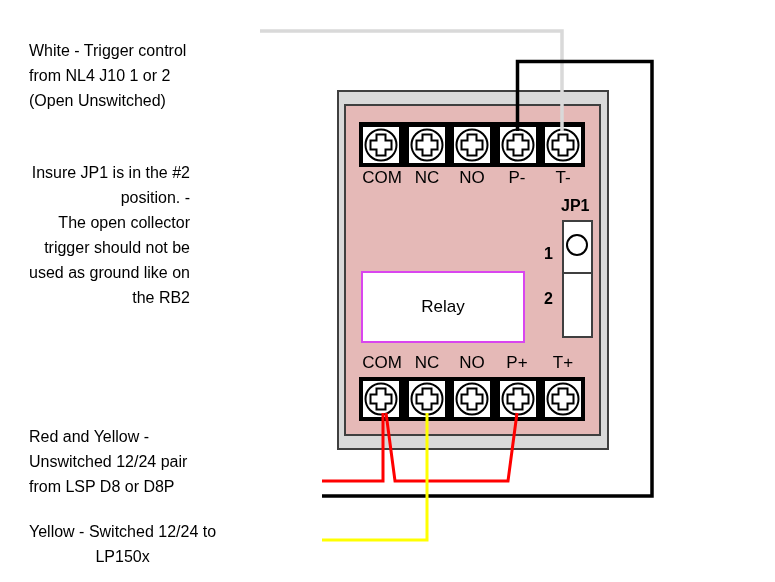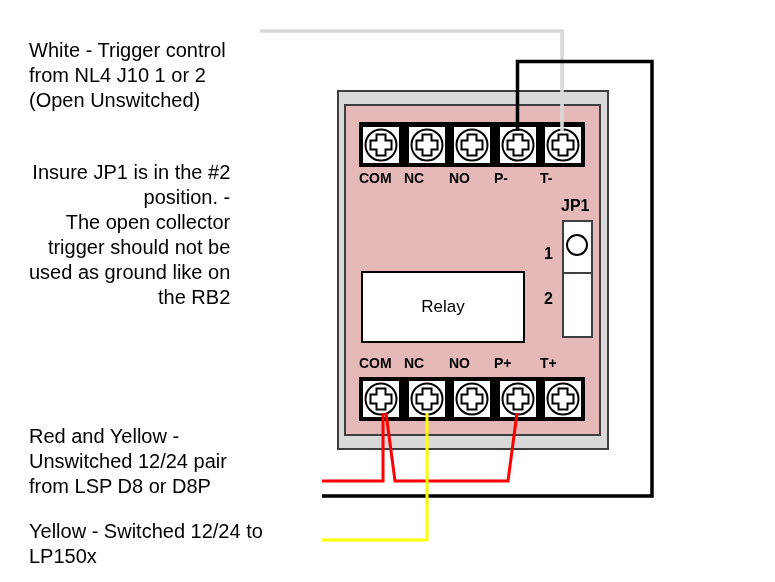--- a/index.html
+++ b/index.html
@@ -14,21 +14,21 @@
     height: 582px;
     background: #ffffff;
     overflow: hidden;
   }
   .abs { position: absolute; text-align: right; }
 
   
   .note {
     position: absolute;
     left: 29px;
-    font-size: 20px;
+    font-size: 16px;
     line-height: 25px;
     color: #000000;
     white-space: nowrap;
   }
 
   
   .board-outer {
     left: 337px; top: 90px; width: 272px; height: 360px;
     background: #d9d9d9;
     border: 2px solid #3f3f3f;
@@ -46,32 +46,33 @@
     align-items: center;
     padding: 0 4px;
   }
   .strip-top { top: 122px; }
   .strip-bottom { top: 377px; height: 44px; }
   .screw { width: 36px; height: 36px; display: block; }
 
   .term-label {
     position: absolute;
     width: 46px;
-    font-size: 14px;
-    font-weight: bold;
+    text-align: center;
+    font-size: 17px;
+    font-weight: normal;
     line-height: 20px;
     color: #000000;
   }
   .term-label-row-top { top: 168px; }
   .term-label-row-bottom { top: 353px; }
 
   .relay-box {
     left: 361px; top: 271px; width: 164px; height: 72px;
     background: #ffffff;
-    border: 2px solid #000000;
+    border: 2px solid #d946ef;
     display: flex;
     align-items: center;
     justify-content: center;
     font-size: 17px;
   }
 
   .jp1-label {
     left: 561px; top: 197px;
     font-size: 16px; font-weight: bold; line-height: 18px;
   }
@@ -126,21 +127,21 @@
     <div>used as ground like on</div>
     <div>the RB2</div>
   </div>
 
   <div class="note" style="top:424px;">
     <div>Red and Yellow -</div>
     <div>Unswitched 12/24 pair</div>
     <div>from LSP D8 or D8P</div>
   </div>
 
-  <div class="note" style="top:519px;">
+  <div class="note" style="top:519px;text-align:center;">
     <div>Yellow - Switched 12/24 to</div>
     <div>LP150x</div>
   </div>
 
   <div class="abs board-outer"></div>
   <div class="abs board-inner"></div>
 
   <div class="abs terminal-strip strip-top">
     <svg class="screw" viewBox="0 0 36 36">
         <rect x="0" y="0" width="36" height="36" fill="#ffffff"></rect>

